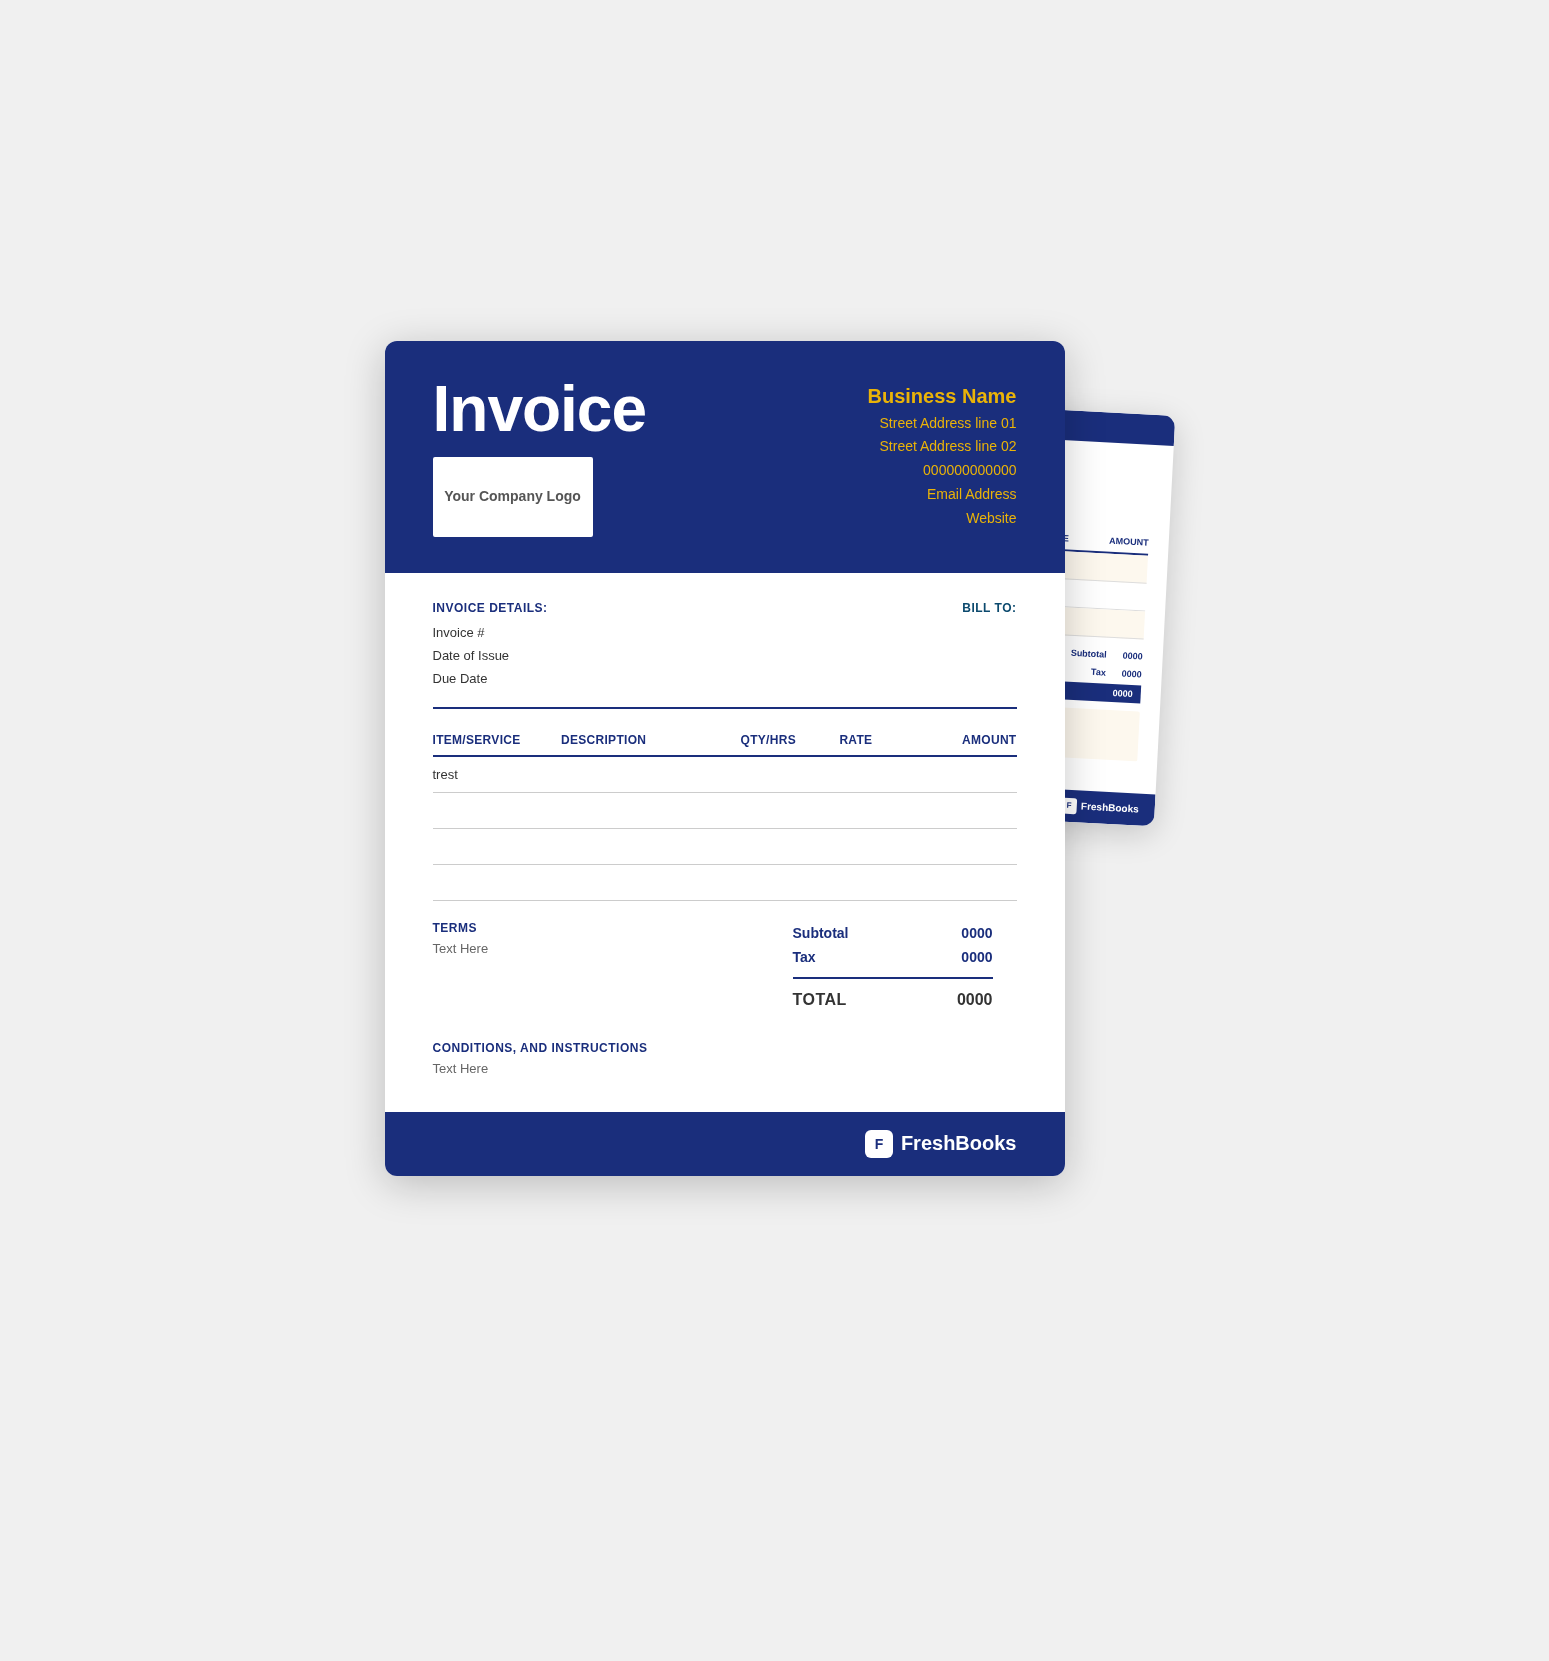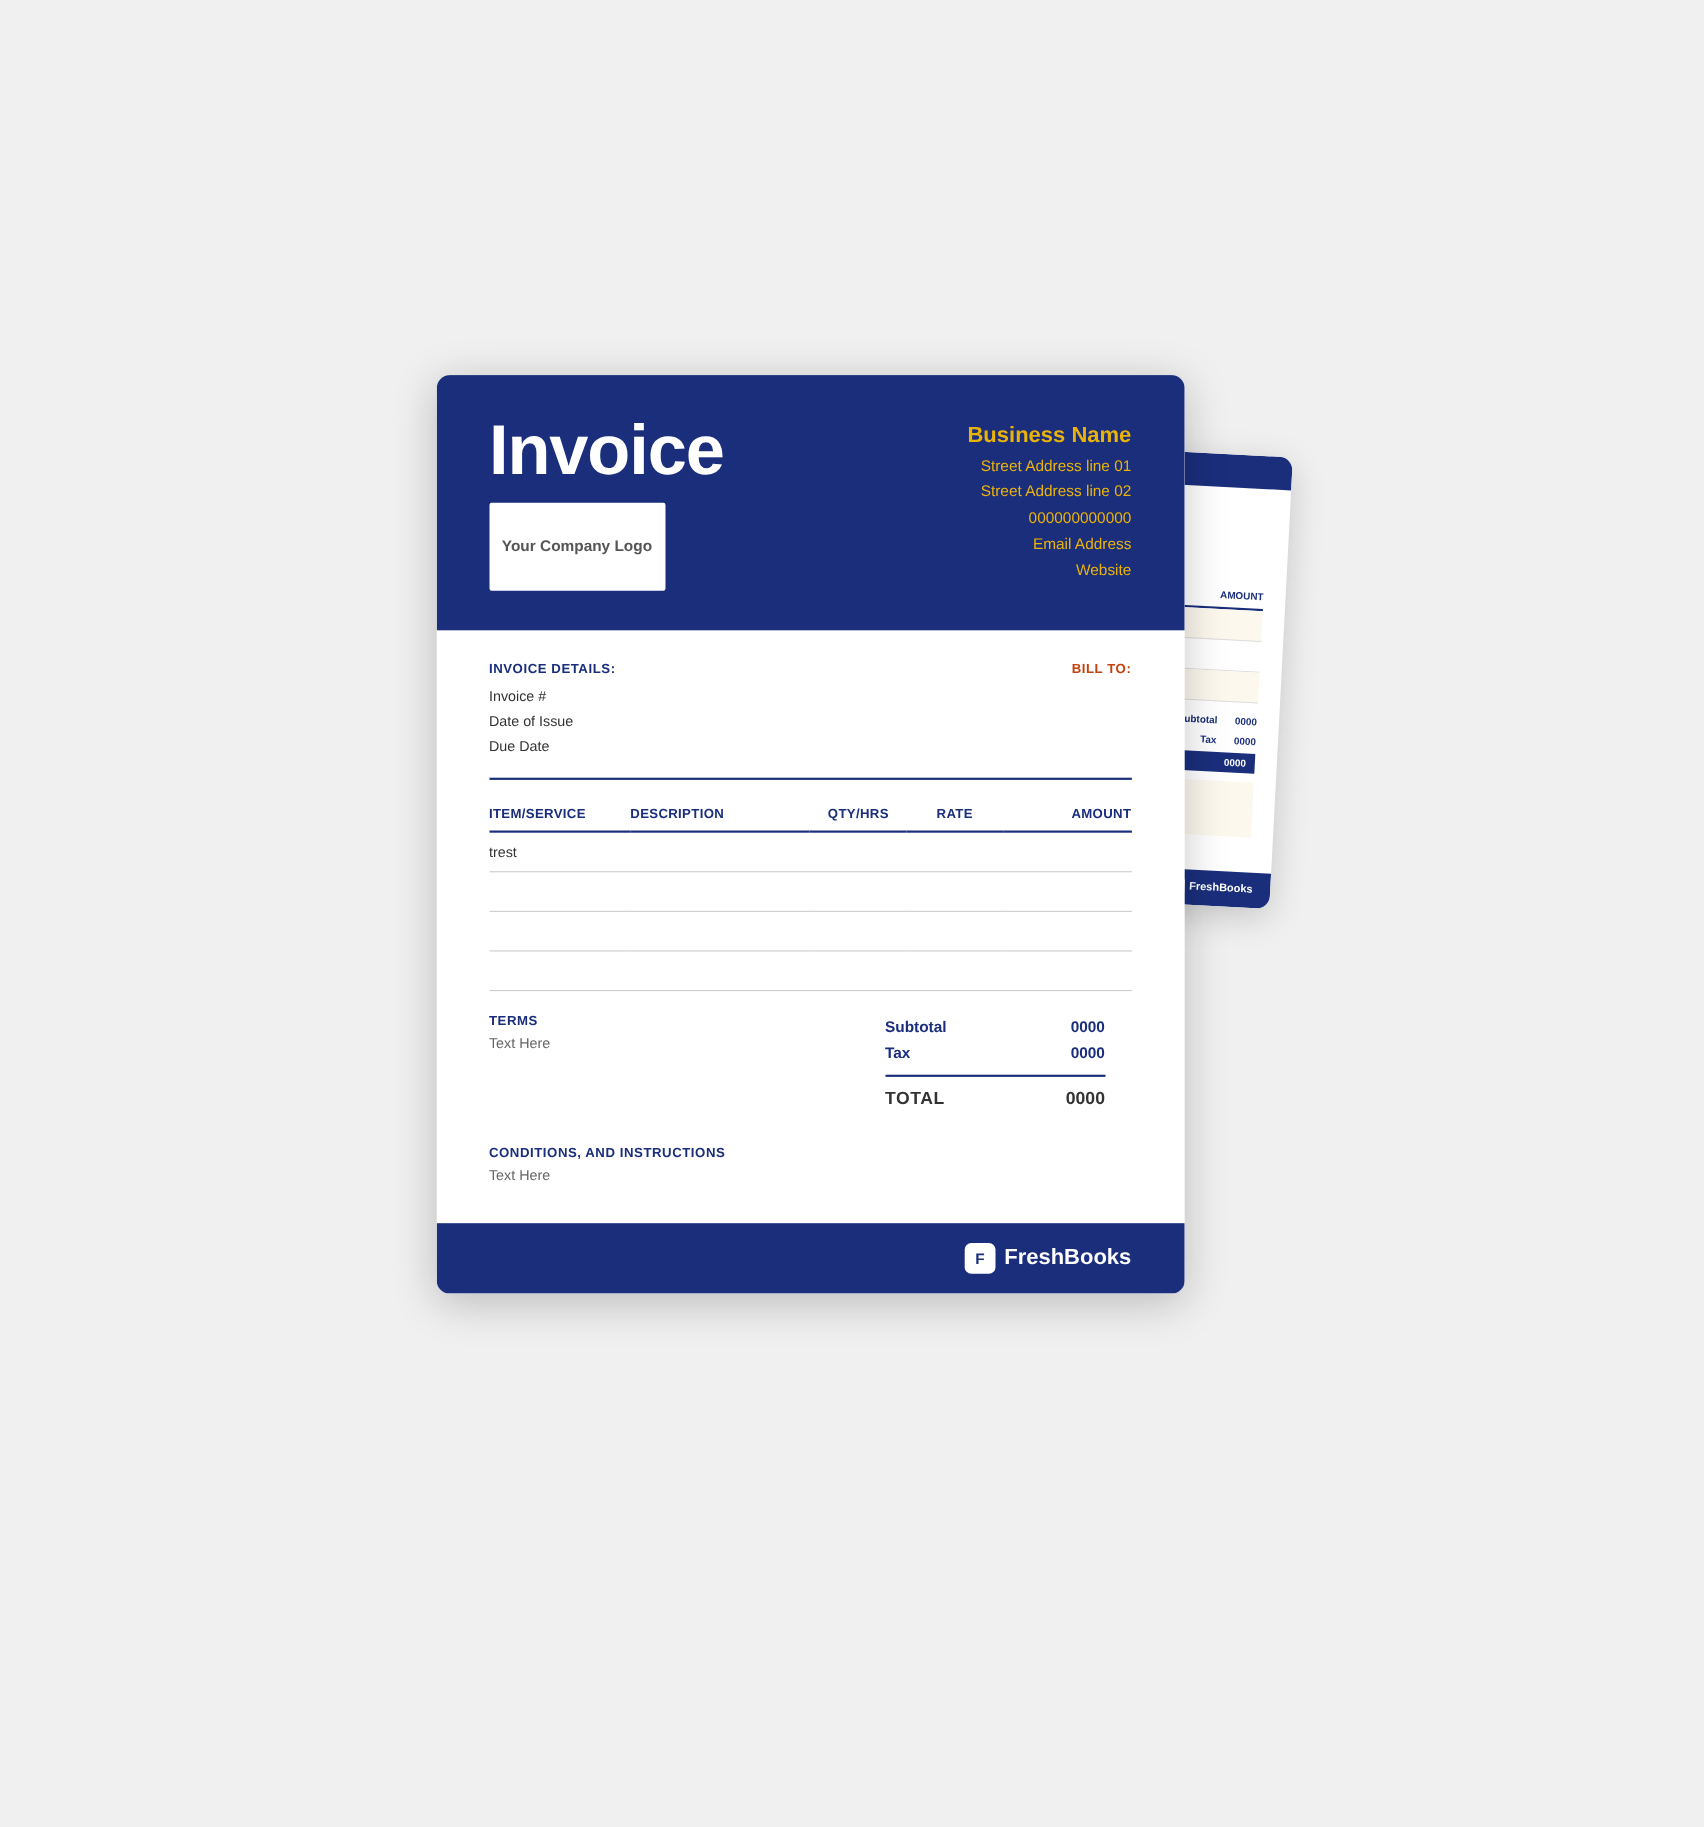--- a/index.html
+++ b/index.html
@@ -31,21 +31,21 @@
       box-shadow: 0 8px 32px rgba(0,0,0,0.18);
       overflow: hidden;
       transform: rotate(3deg);
       z-index: 1;
     }
 
     
     .invoice-front {
       position: absolute;
       top: 0;
-      left: 12px;
+      left: 0;
       width: 680px;
       background: #fff;
       border-radius: 12px;
       box-shadow: 0 8px 40px rgba(0,0,0,0.22);
       overflow: hidden;
       z-index: 2;
     }
 
     
     .inv-header {
@@ -135,21 +135,21 @@
     .detail-field {
       font-size: 13px;
       color: #333;
       line-height: 1.8;
       font-weight: 500;
     }
 
     .bill-to-label {
       font-size: 12px;
       font-weight: 800;
-      color: #c2410c;
+      color: #0c4a6e;
       letter-spacing: 0.5px;
       text-align: right;
     }
 
     .divider {
       height: 2px;
       background: #1a2e7c;
       margin: 16px 0;
     }
 

